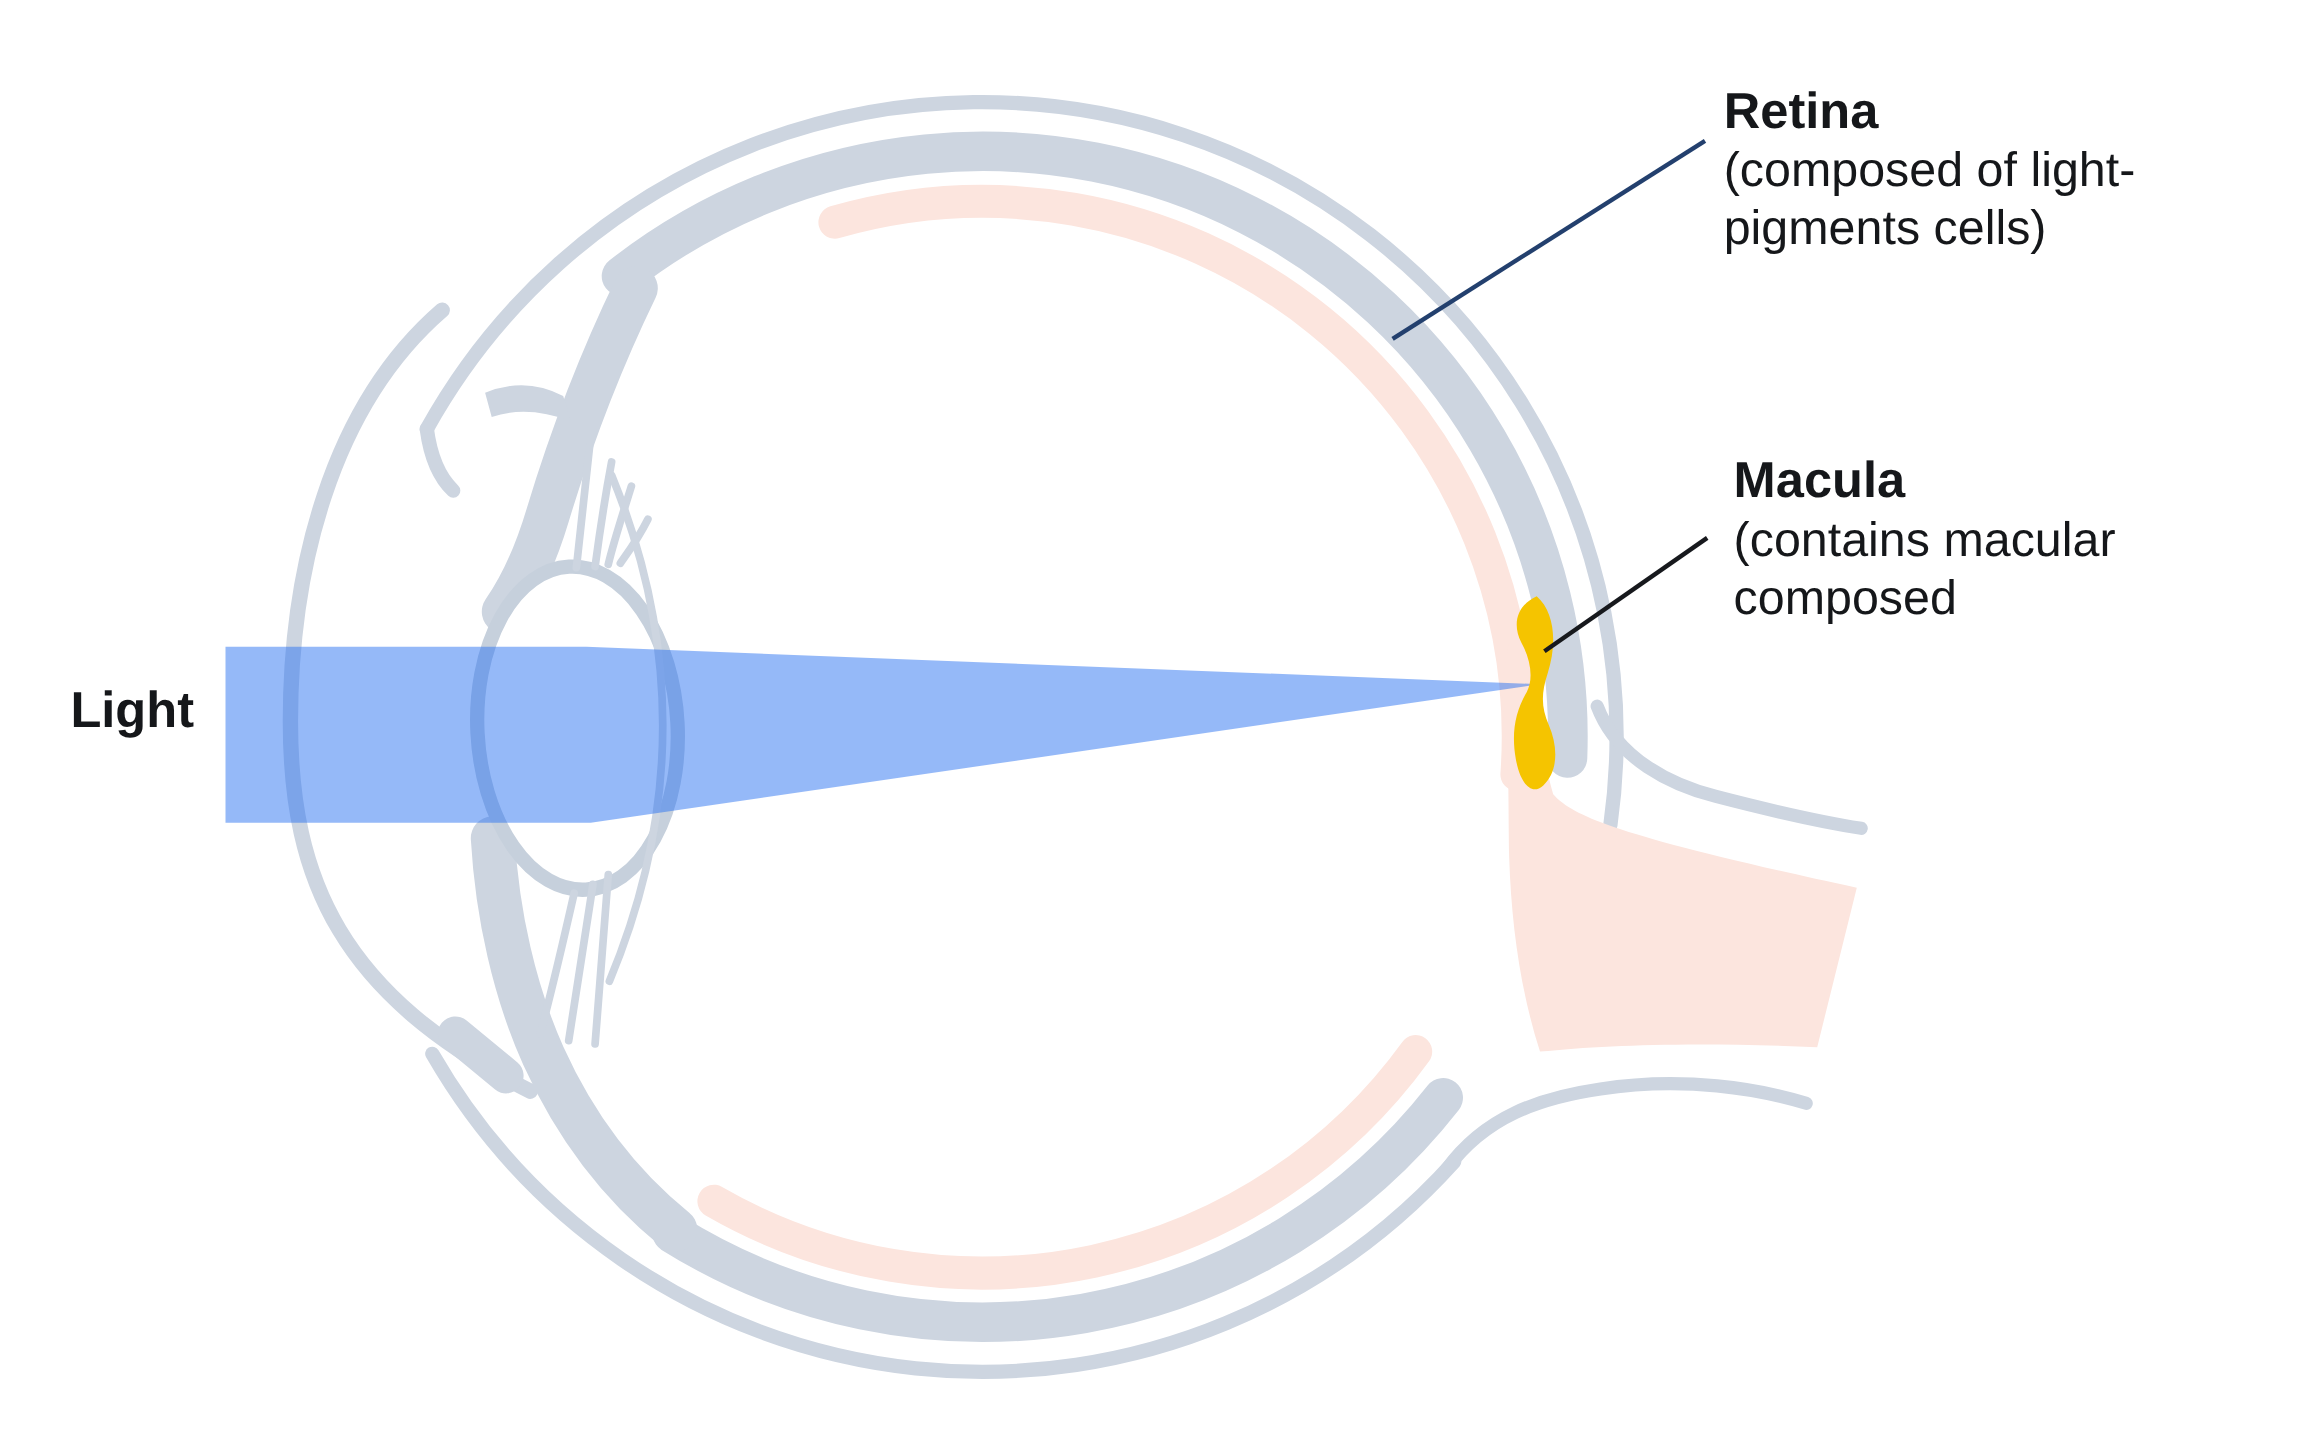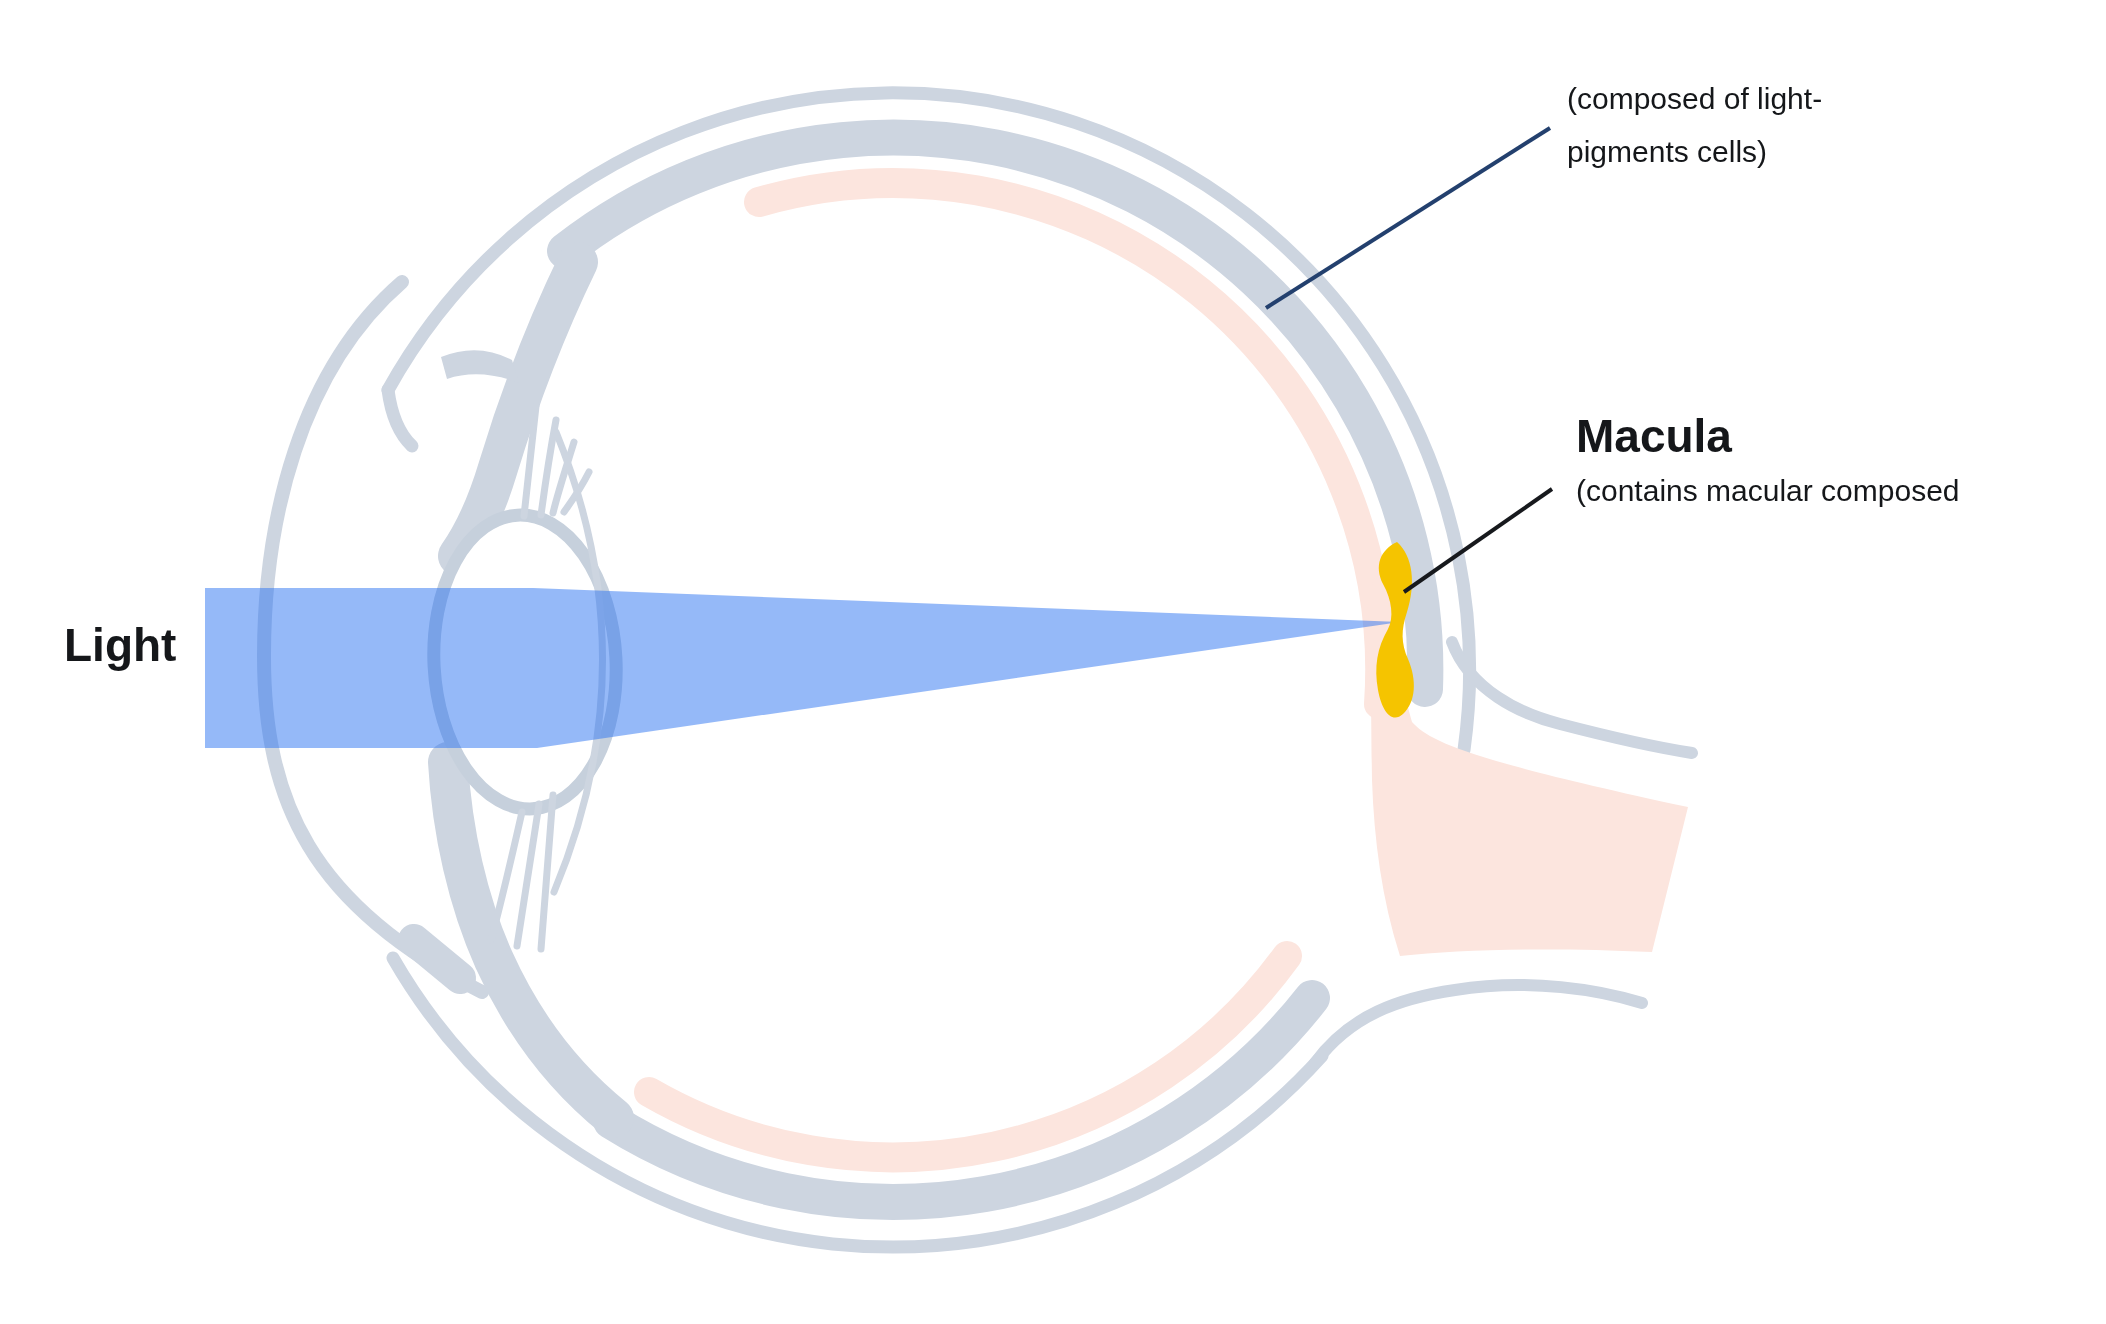--- a/index.html
+++ b/index.html
@@ -15,21 +15,21 @@
   .retina-stroke{stroke:#FCE5DE;fill:none;}
   .nerve-fill{fill:#FCE5DE;stroke:none;}
   .lens-body{fill:#ffffff;stroke:#C6D0DC;stroke-width:13px;}
   .fiber{stroke:#CDD5E0;stroke-width:7px;fill:none;stroke-linecap:round;}
   .leader-retina{stroke:#23406E;stroke-width:4px;fill:none;}
   .leader-macula{stroke:#17191D;stroke-width:4px;fill:none;}
 
   
   .label{position:absolute;}
   .label-title{font-size:46px;font-weight:700;line-height:56px;white-space:nowrap;}
-  .label-line{font-size:30px;font-weight:400;line-height:53px;white-space:pre-wrap;}
+  .label-line{font-size:44px;font-weight:400;line-height:53px;white-space:pre-wrap;}
   .label-line b{font-weight:700;}
   .light-label{font-size:46px;font-weight:700;white-space:nowrap;}
 </style>
 </head>
 <body>
 
 <div class="stage">
 
   <svg width="2106" height="1324" viewBox="0 0 2106 1324">
 
@@ -101,20 +101,21 @@
              C 1394 618 1392 600 1383 584
              C 1374 566 1380 550 1397 542 Z"></path>
 
     <path class="leader-retina" d="M 1266 308 L 1550 128"></path>
     <path class="leader-macula" d="M 1404 592 L 1552 489"></path>
   </svg>
 
   <div class="label light-label" style="left:64px;top:618px;">Light</div>
 
   <div class="label" style="left:1567px;top:72px;width:480px;">
+    <div class="label-title">Retina</div>
     <div class="label-line">(composed of light-</div>
     <div class="label-line">pigments cells)</div>
   </div>
 
   <div class="label" style="left:1576px;top:388px;width:520px;margin-top:20px;">
     <div class="label-title">Macula</div>
     <div class="label-line">(contains macular composed</div>
   </div>
 
 </div>

